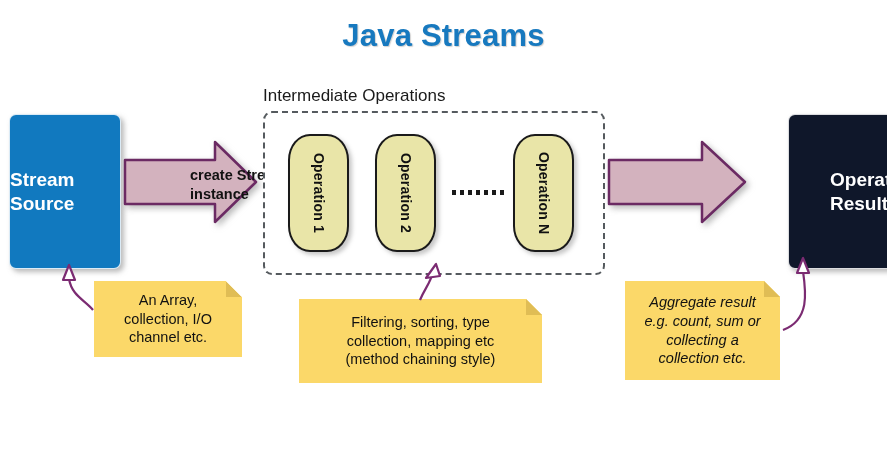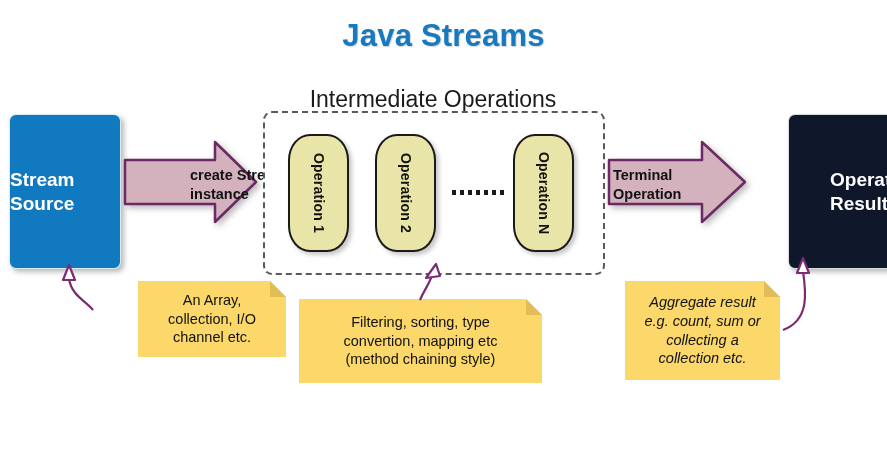--- a/index.html
+++ b/index.html
@@ -31,21 +31,21 @@
     line-height:1.22;
     box-shadow:3px 3px 5px rgba(120,120,120,0.5);
     border:1px solid rgba(255,255,255,0.85);
   }
   #src{left:9px;top:114px;width:110px;height:153px;background:#1179bf;}
   #res{left:788px;top:114px;width:112px;height:153px;background:#0f172a;padding-left:41px;}
 
   
   .iolabel{
     position:absolute;left:263px;top:86px;width:340px;
-    text-align:center;font-size:23px;color:#1a1a1a;
+    text-align:left;font-size:17px;color:#1a1a1a;
   }
   #dashbox{
     position:absolute;left:263px;top:111px;width:338px;height:160px;
     border:2px dashed #555a5e;border-radius:9px;
     background:#ffffff;
   }
 
   
   .op{
     position:absolute;top:134px;width:57px;height:114px;
@@ -93,21 +93,21 @@
     text-align:center;
     display:flex;align-items:center;justify-content:center;
     white-space:pre-line;
     box-shadow:3px 3px 4px rgba(140,140,140,0.45);
   }
   .note .fold{
     position:absolute;right:0;top:0;width:16px;height:16px;
     background:linear-gradient(225deg,#ffffff 0 50%,#e0bd55 50% 100%);
   }
   .note .txt{padding:0 6px;position:relative;z-index:1;}
-  #note1{left:94px;top:281px;width:148px;height:76px;clip-path:polygon(0 0,calc(100% - 16px) 0,100% 16px,100% 100%,0 100%);margin-left:44px;}
+  #note1{left:94px;top:281px;width:148px;height:76px;clip-path:polygon(0 0,calc(100% - 16px) 0,100% 16px,100% 100%,0 100%);}
   #note2{left:299px;top:299px;width:243px;height:84px;clip-path:polygon(0 0,calc(100% - 16px) 0,100% 16px,100% 100%,0 100%);}
   #note3{left:625px;top:281px;width:155px;height:99px;clip-path:polygon(0 0,calc(100% - 16px) 0,100% 16px,100% 100%,0 100%);font-style:italic;}
 
   #connectors{position:absolute;left:0;top:0;width:887px;height:474px;pointer-events:none;}
 
   .watermark{
     position:absolute;left:676px;top:428px;
     font-size:21px;font-weight:bold;
     font-family:"DejaVu Serif", serif;
     color:#d8dcd4;
@@ -144,38 +144,36 @@
     <span>Operation 2</span>
   </div>
   <div class="dots"></div>
   <div class="op" id="op3">
     <span>Operation N</span>
   </div>
 
   <svg class="bigarrow" id="arrow2" viewBox="0 0 140 88">
     <polygon points="2,22 95,22 95,4 138,44 95,84 95,66 2,66" fill="#d3b2be" stroke="#6b2a63" stroke-width="2.5" stroke-linejoin="round"></polygon>
   </svg>
-  <div class="arrowlabel" id="lab2">Terminal
-Operation</div>
 
   <div class="endbox" id="res">
     <span>Operation
 Result</span>
   </div>
 
   <div class="note" id="note1">
     <div class="fold"></div>
     <div class="txt">An Array,
 collection, I/O
 channel etc.</div>
   </div>
   <div class="note" id="note2">
     <div class="fold"></div>
     <div class="txt">Filtering, sorting, type
-convertion, mapping etc
+collection, mapping etc
 (method chaining style)</div>
   </div>
   <div class="note" id="note3">
     <div class="fold"></div>
     <div class="txt">Aggregate result
 e.g. count, sum or
 collecting a
 collection etc.</div>
   </div>
 

